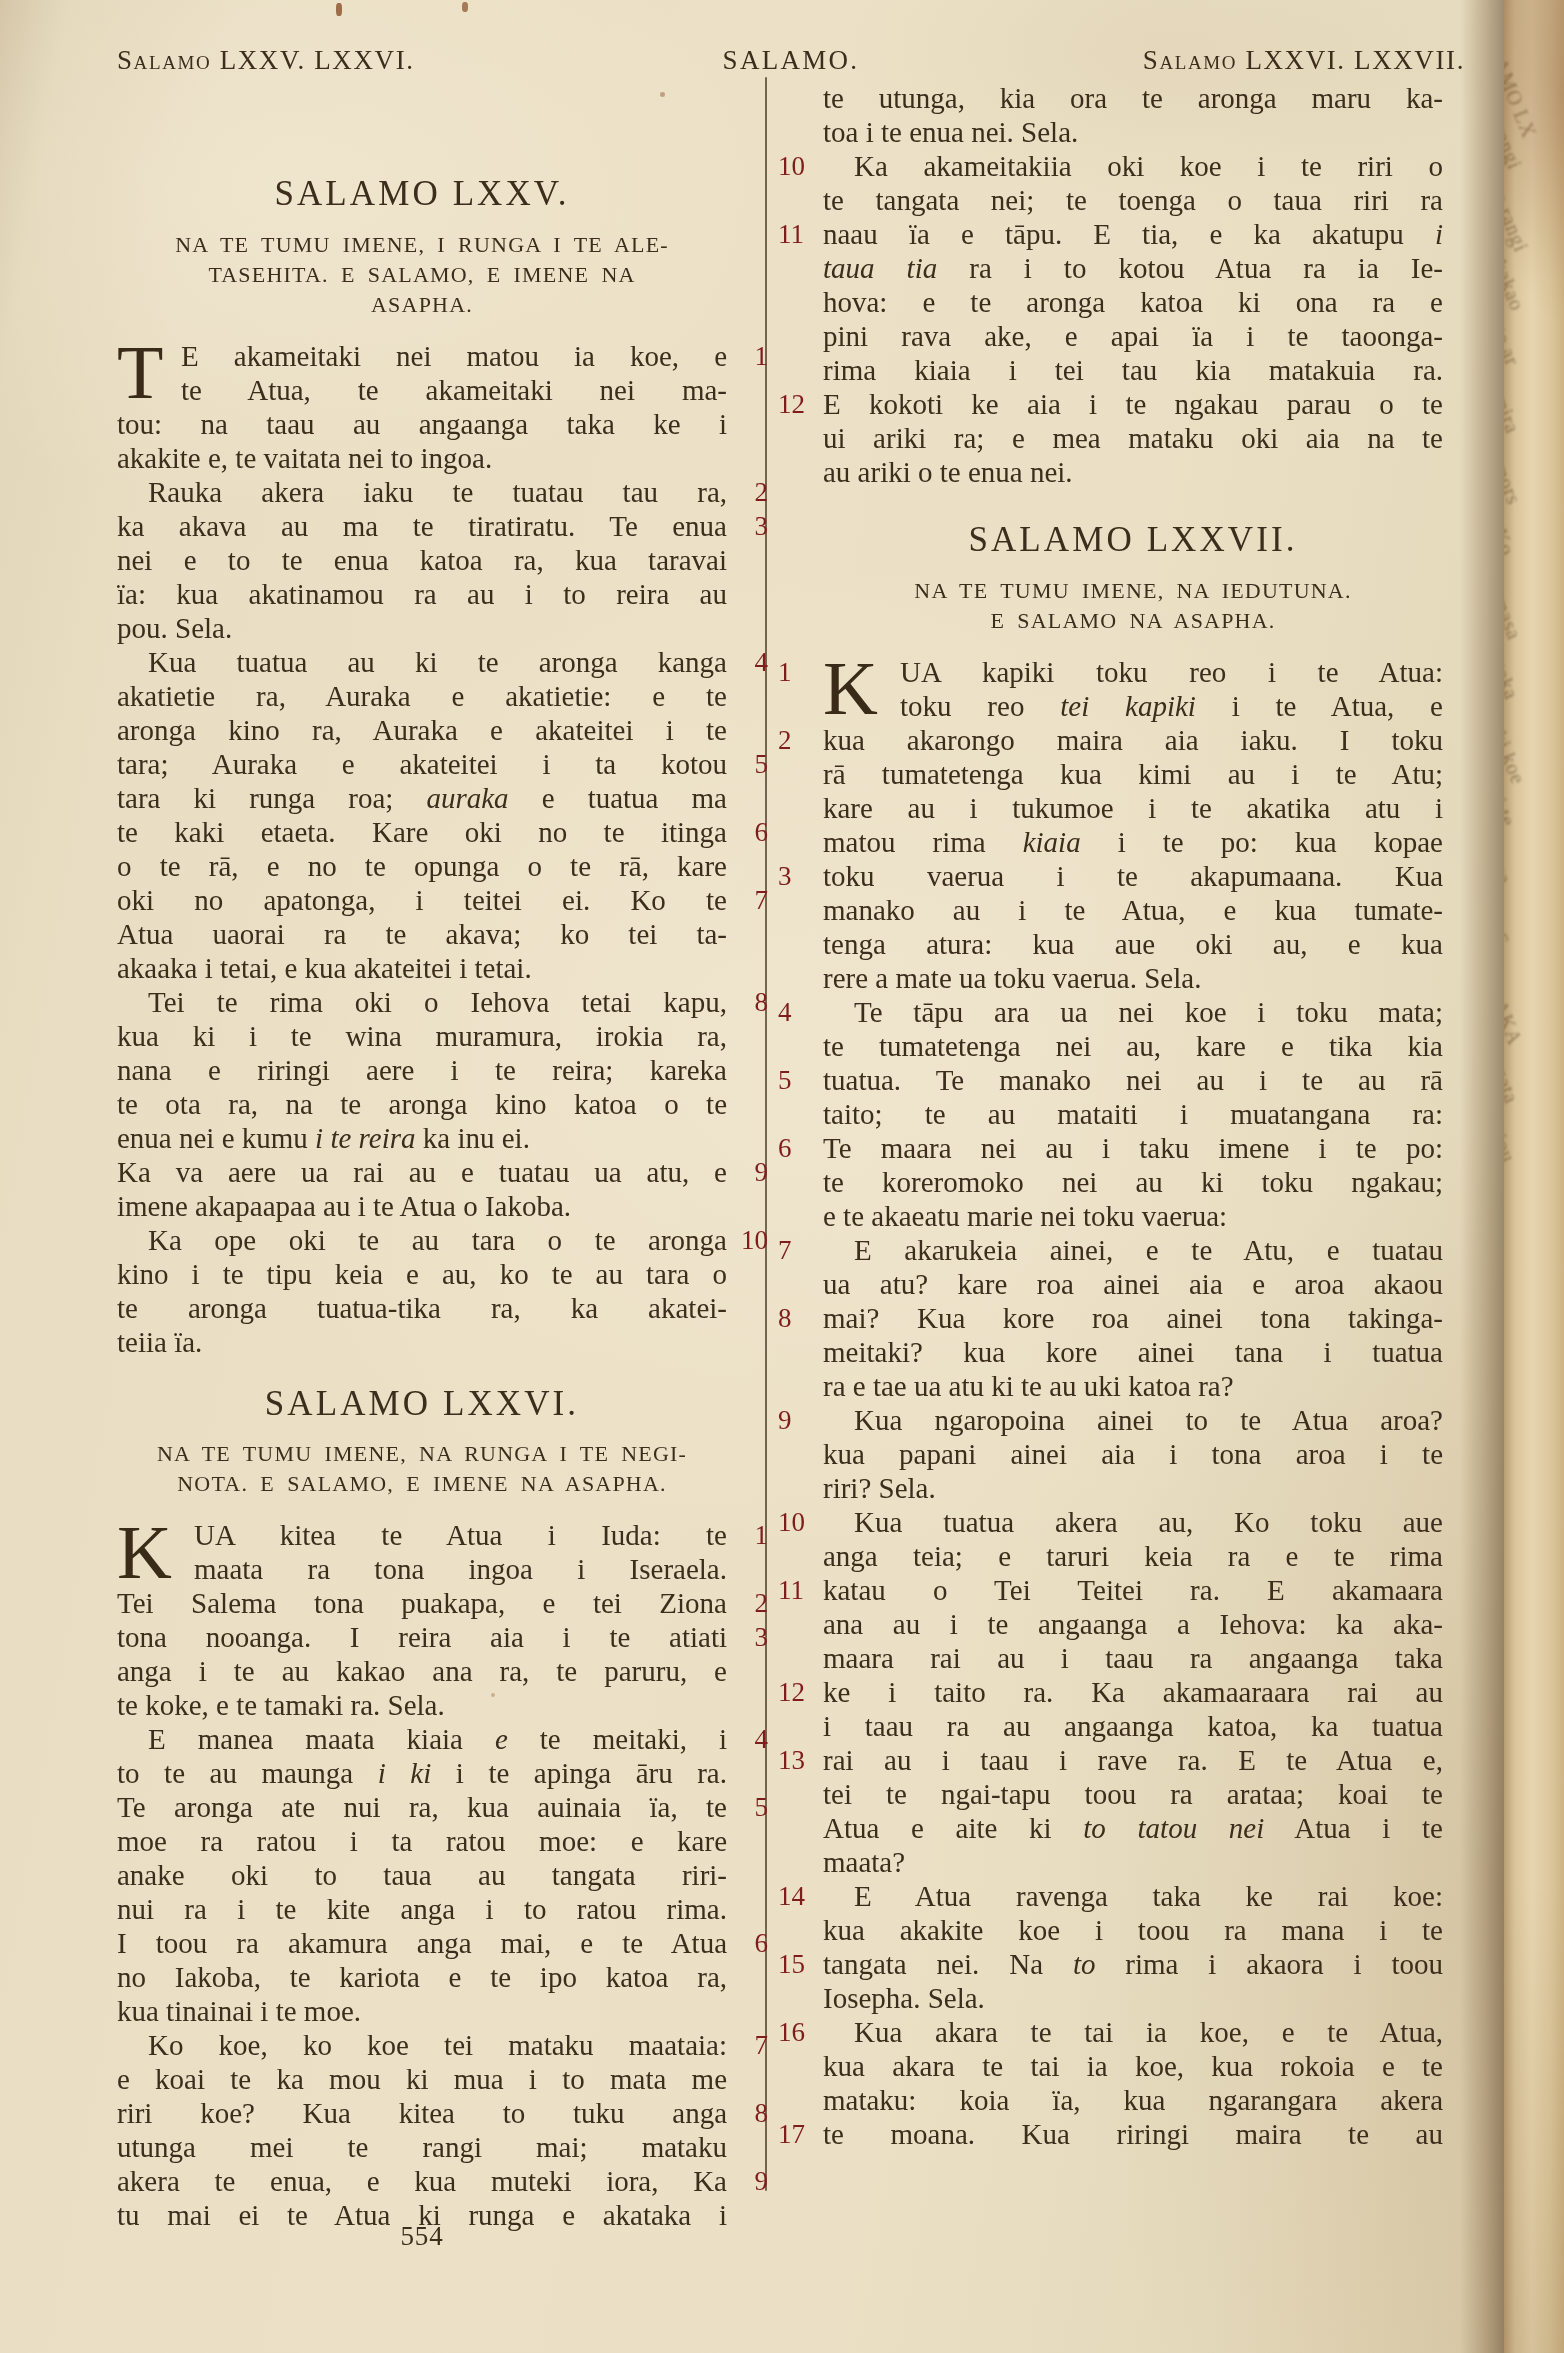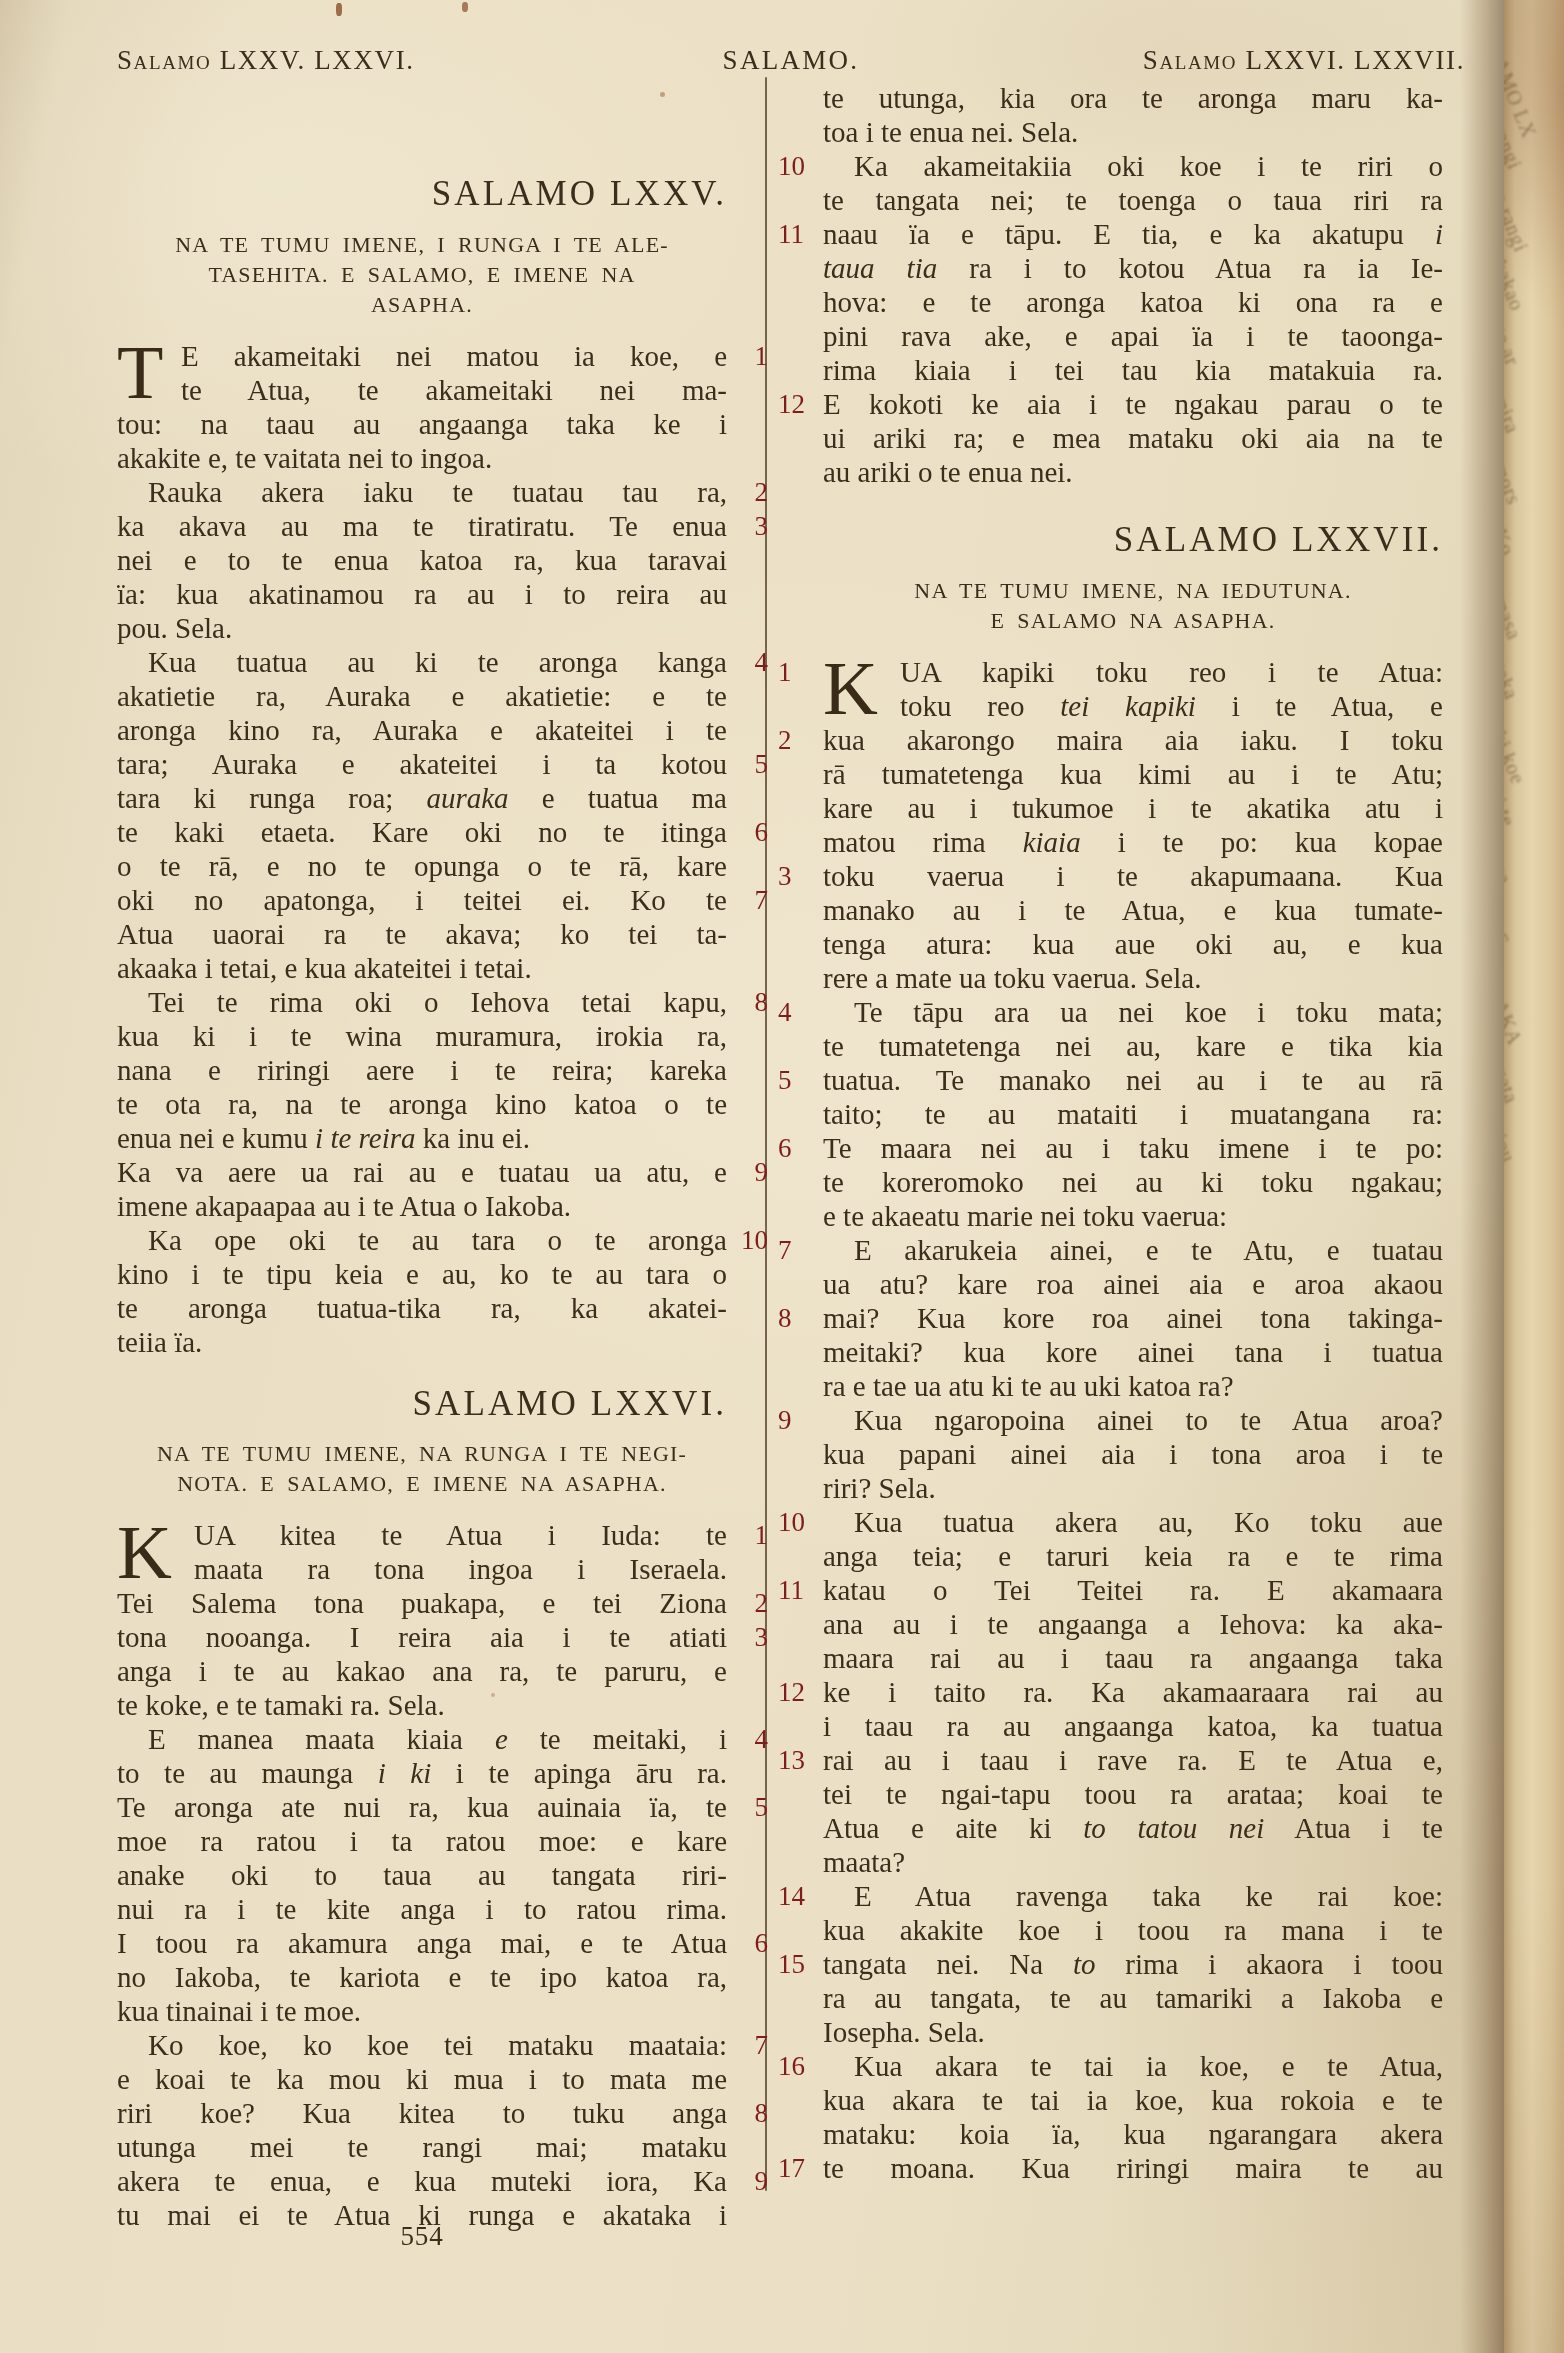--- a/index.html
+++ b/index.html
@@ -20,21 +20,21 @@
   .runhead{position:absolute;left:117px;right:100px;top:45px;height:34px;font-size:27px;}
   .rh-left{position:absolute;left:0;top:0;font-variant:small-caps;letter-spacing:1.6px;}
   .rh-center{position:absolute;left:0;right:0;text-align:center;letter-spacing:2.3px;}
   .rh-right{position:absolute;right:0;top:0;font-variant:small-caps;letter-spacing:1.6px;}
   
   .rule{position:absolute;left:765px;top:77px;width:2.3px;height:2114px;background:#4c3a24;opacity:.75;border-radius:1.6px;}
   
   .col{position:absolute;}
   .col-left{left:117px;top:149px;width:610px;}
   .col-right{left:823px;top:81px;width:620px;}
-  .h{font-size:35px;letter-spacing:3.1px;text-align:right;margin:25px 0 15.6px;white-space:nowrap;}
+  .h{font-size:35px;letter-spacing:3.1px;text-align:center;margin:25px 0 15.6px;white-space:nowrap;}
   .col-right .h{margin-top:31px;}
   .i{font-size:22px;line-height:30px;letter-spacing:1.2px;word-spacing:5.5px;text-align:center;}
   .i.mb{margin-bottom:19px;}
   .line{position:relative;height:34px;line-height:34px;font-size:29px;white-space:nowrap;}
   .line.j{white-space:normal;text-align:justify;text-align-last:justify;}
   .line.in .t{padding-left:31px;}
   .line .v{position:absolute;top:0;font-size:27px;color:#7f1d1d;}
   .col-left .line .v{right:-41px;}
   .col-right .line .v{left:-45px;}
   .cap{position:absolute;left:0;top:0.8px;font-size:76px;line-height:67px;color:#3a2b19;}
@@ -182,21 +182,20 @@
     <div class="line j"><span class="t"><span>maara rai au i taau ra angaanga taka</span></span></div>
     <div class="line j"><span class="t"><span>ke i taito ra. Ka akamaaraara rai au</span></span><span class="v">12</span></div>
     <div class="line j"><span class="t"><span>i taau ra au angaanga katoa, ka tuatua</span></span></div>
     <div class="line j"><span class="t"><span>rai au i taau i rave ra. E te Atua e,</span></span><span class="v">13</span></div>
     <div class="line j"><span class="t"><span>tei te ngai-tapu toou ra arataa; koai te</span></span></div>
     <div class="line j"><span class="t"><span>Atua e aite ki </span><i>to tatou nei</i><span> Atua i te</span></span></div>
     <div class="line"><span class="t"><span>maata?</span></span></div>
     <div class="line j in"><span class="t"><span>E Atua ravenga taka ke rai koe:</span></span><span class="v">14</span></div>
     <div class="line j"><span class="t"><span>kua akakite koe i toou ra mana i te</span></span></div>
     <div class="line j"><span class="t"><span>tangata nei. Na </span><i>to</i><span> rima i akaora i toou</span></span><span class="v">15</span></div>
-    <div class="line j"><span class="t"><span>ra au tangata, te au tamariki a Iakoba e</span></span></div>
     <div class="line"><span class="t"><span>Iosepha. Sela.</span></span></div>
     <div class="line j in"><span class="t"><span>Kua akara te tai ia koe, e te Atua,</span></span><span class="v">16</span></div>
     <div class="line j"><span class="t"><span>kua akara te tai ia koe, kua rokoia e te</span></span></div>
     <div class="line j"><span class="t"><span>mataku: koia ïa, kua ngarangara akera</span></span></div>
     <div class="line j"><span class="t"><span>te moana. Kua riringi maira te au</span></span><span class="v">17</span></div>
   </div>
 
 <div class="pagenum">554</div>
 
 <div class="gutter"></div>

